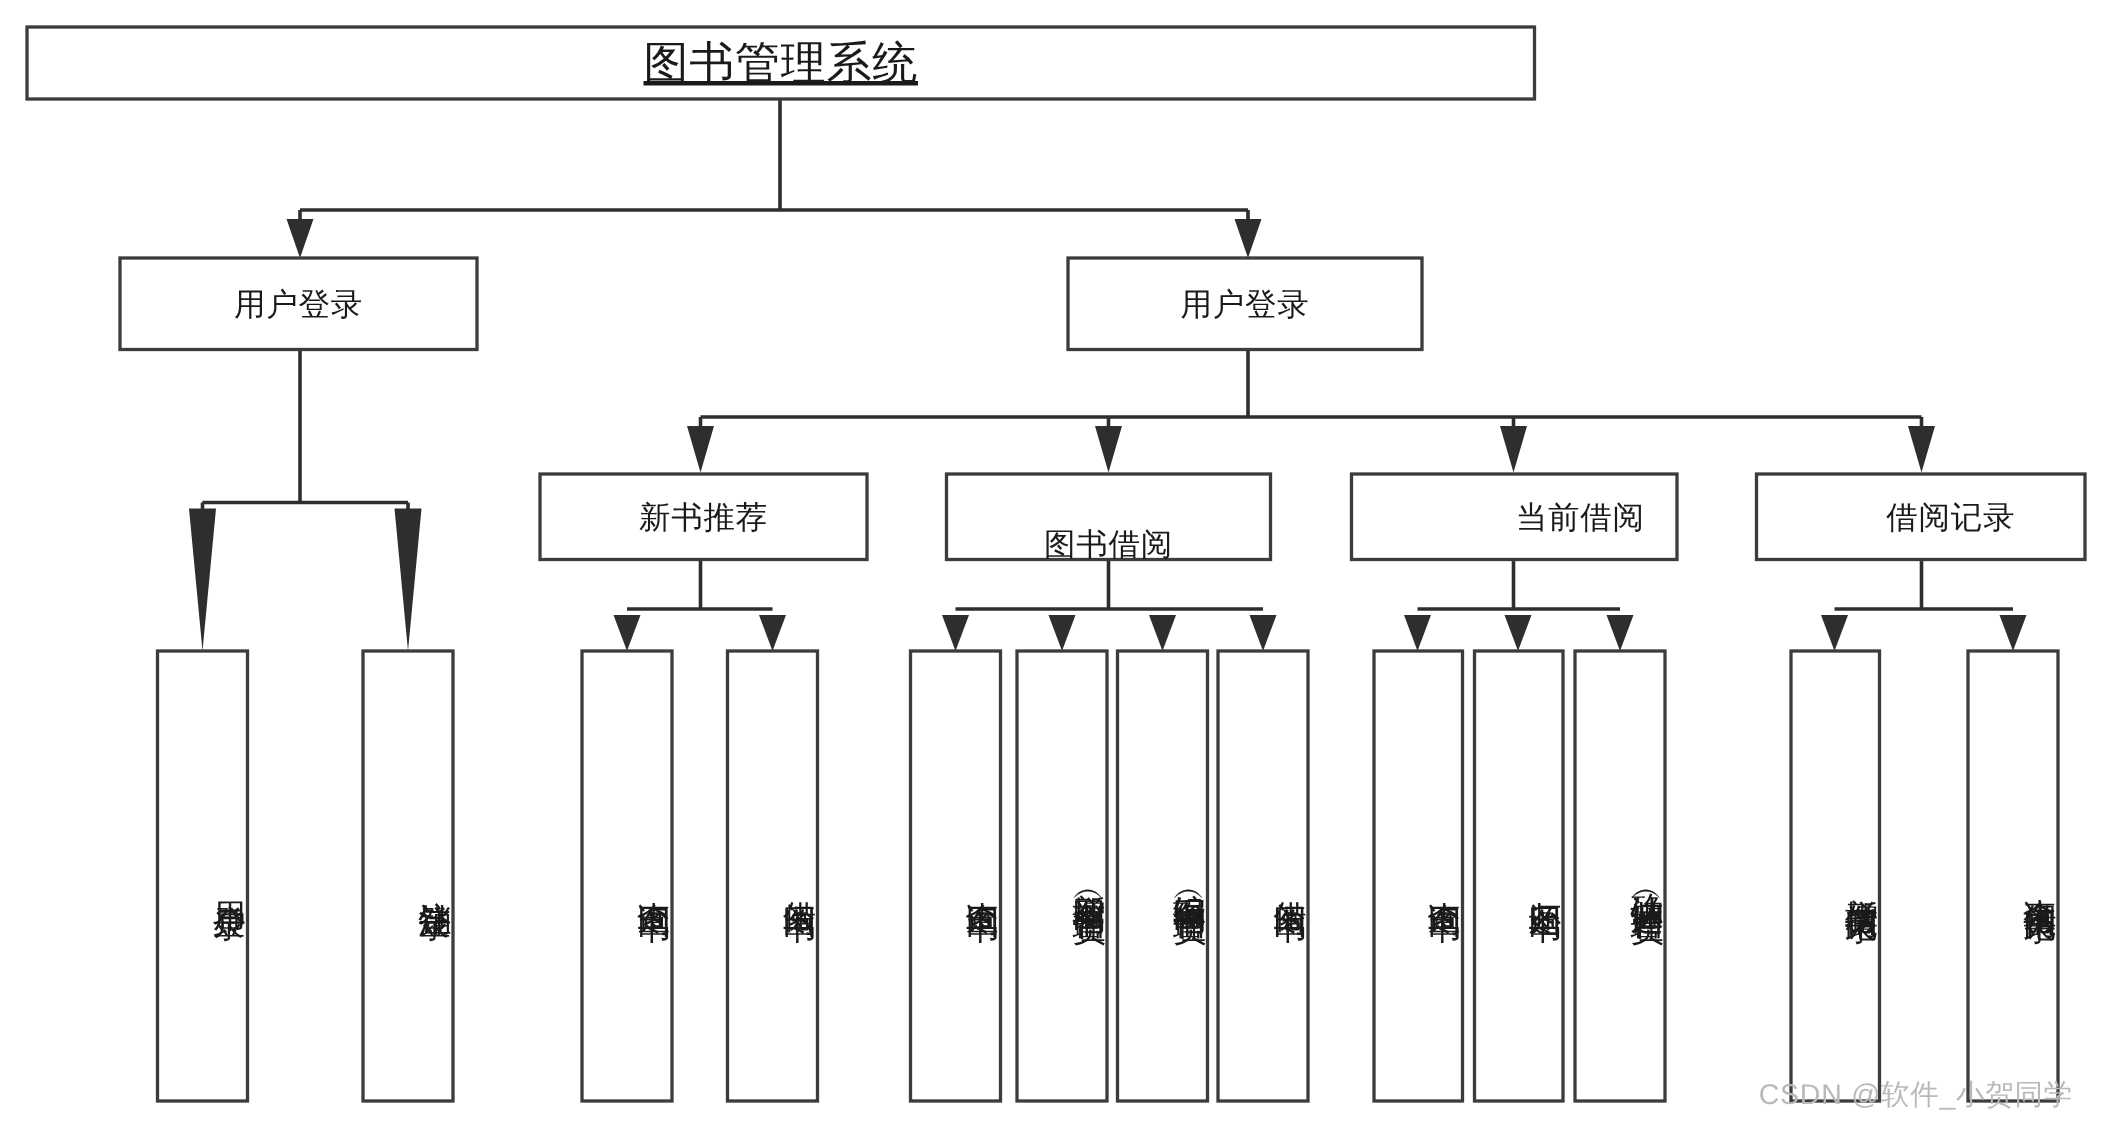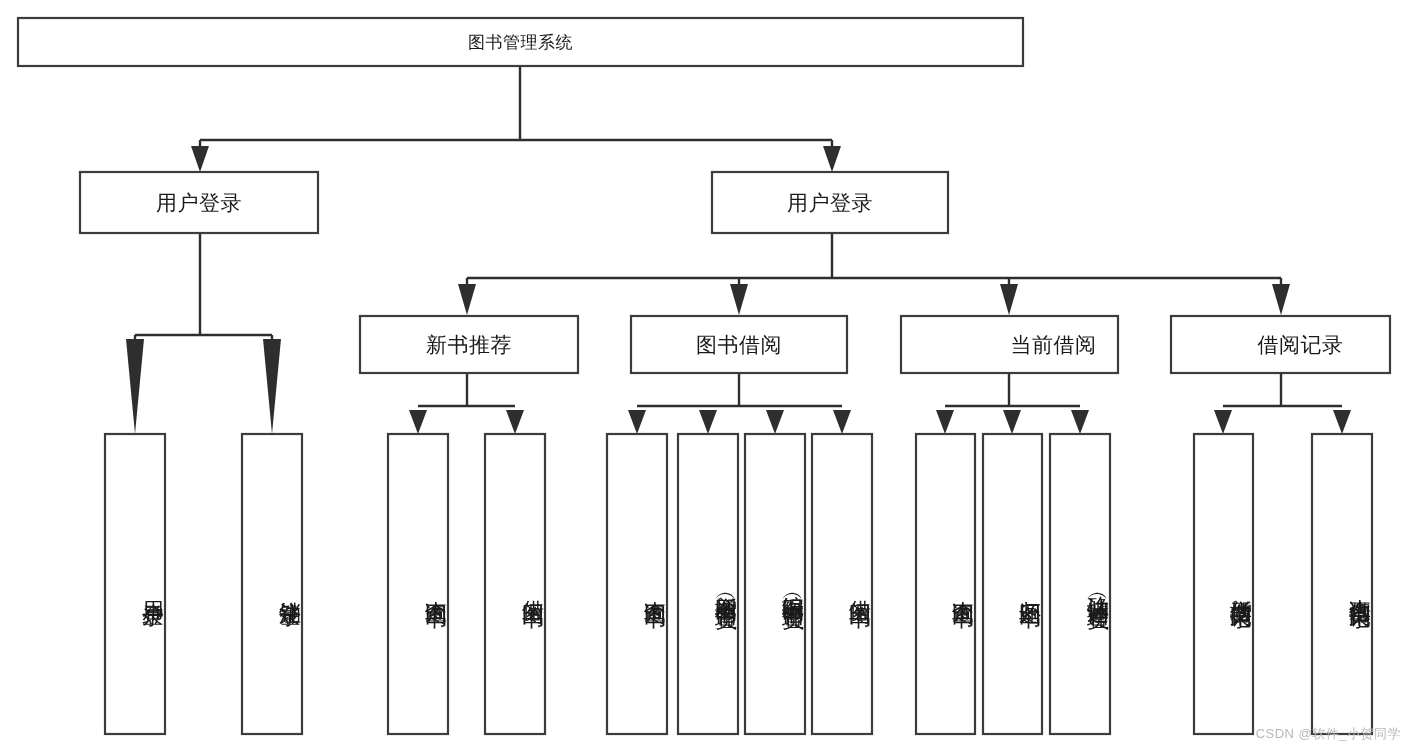--- a/index.html
+++ b/index.html
@@ -44,43 +44,44 @@
     display: flex;
     align-items: center;
     justify-content: center;
     color: #1a1a1a;
     font-size: 21px;
     letter-spacing: 0.5px;
     white-space: nowrap;
     pointer-events: none;
   }
   .node-label-h.root {
-    font-size: 17px;
+    font-size: 30px;
+    text-decoration: underline;
   }
   .node-label-v {
     position: absolute;
     writing-mode: vertical-rl;
     text-orientation: upright;
     display: flex;
     align-items: flex-start;
     justify-content: center;
     color: #1a1a1a;
     font-size: 22px;
     line-height: 1.05;
     letter-spacing: 2px;
     white-space: nowrap;
     pointer-events: none;
     padding-top: 6px;
     box-sizing: border-box;
   }
   .watermark {
     position: absolute;
-    right: 4px;
+    right: 23px;
     bottom: 4px;
-    font-size: 13px;
+    font-size: 19px;
     color: #b9b9b9;
     letter-spacing: 0.5px;
     white-space: nowrap;
     pointer-events: none;
   }
 </style>
 </head>
 <body>
 
 <div id="canvas">
@@ -177,21 +178,21 @@
     <rect class="node-box" x="1194" y="434" width="59" height="300"></rect>
     <rect class="node-box" x="1312" y="434" width="60" height="300"></rect>
   </svg>
 
   <div class="node-label-h root" style="left:18px; top:18px; width:1005px; height:48px;">图书管理系统</div>
 
   <div class="node-label-h" style="left:80px; top:172px; width:238px; height:61px;">用户登录</div>
   <div class="node-label-h" style="left:712px; top:172px; width:236px; height:61px;">用户登录</div>
 
   <div class="node-label-h" style="left:360px; top:316px; width:218px; height:57px;">新书推荐</div>
-  <div class="node-label-h" style="left:631px; top:316px; width:216px; height:57px;text-align:right;">图书借阅</div>
+  <div class="node-label-h" style="left:631px; top:334px; width:216px; height:57px;text-align:right;">图书借阅</div>
   <div class="node-label-h" style="left:901px; top:316px; width:217px; height:57px;padding-left:44px;">当前借阅</div>
   <div class="node-label-h" style="left:1171px; top:316px; width:219px; height:57px;margin-left:20px;">借阅记录</div>
 
   <div class="node-label-v" style="left:105px; top:434px; width:60px; height:300px; justify-content:center;">用户登录</div>
   <div class="node-label-v" style="left:242px; top:434px; width:60px; height:300px; justify-content:center;">注销登录</div>
 
   <div class="node-label-v" style="left:388px; top:434px; width:60px; height:300px; justify-content:center;">查询图书</div>
   <div class="node-label-v" style="left:485px; top:434px; width:60px; height:300px; justify-content:center;">借阅图书</div>
 
   <div class="node-label-v" style="left:607px; top:434px; width:60px; height:300px; justify-content:center;">查询图书</div>

